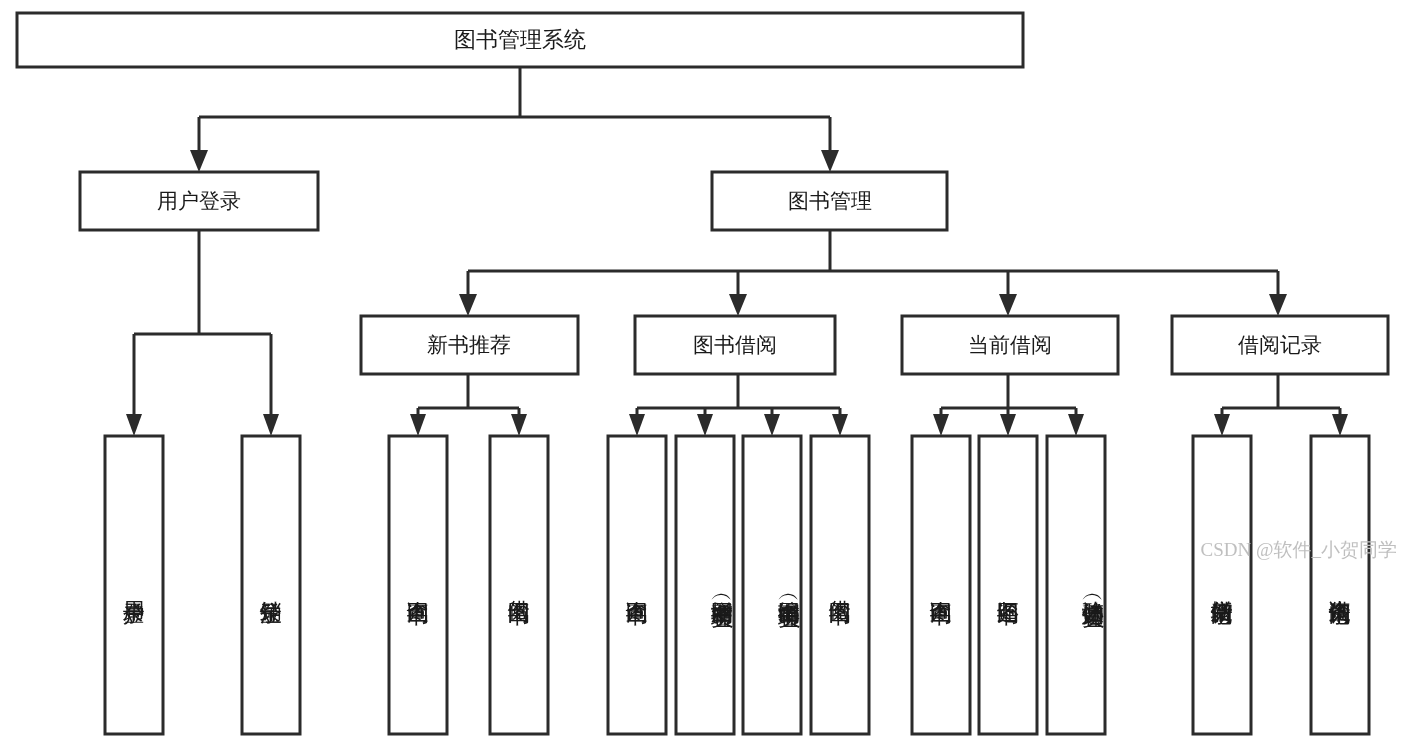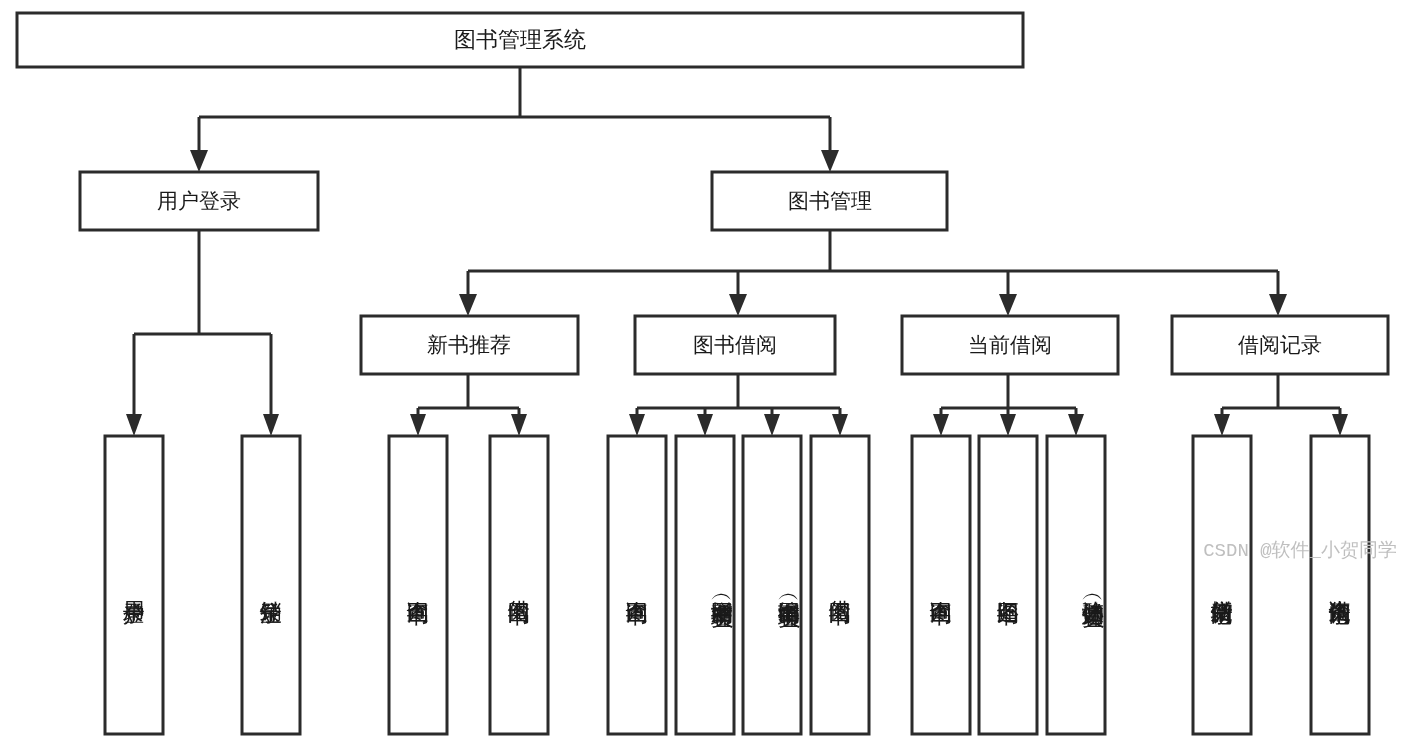--- a/index.html
+++ b/index.html
@@ -49,21 +49,21 @@
     white-space:nowrap;
     pointer-events:none;
     user-select:none;
   }
   .vlabel.centered{align-items:center;}
 
   .watermark{
     position:absolute;
     right:8px;
     bottom:4px;
-    font-family:Liberation Mono, monospace;
+    font-family:Liberation Serif, serif;
     font-size:19px;
     color:#bfbfbf;
     white-space:nowrap;
     user-select:none;
     margin-left:8px;
   }
 </style>
 </head>
 <body>
 

